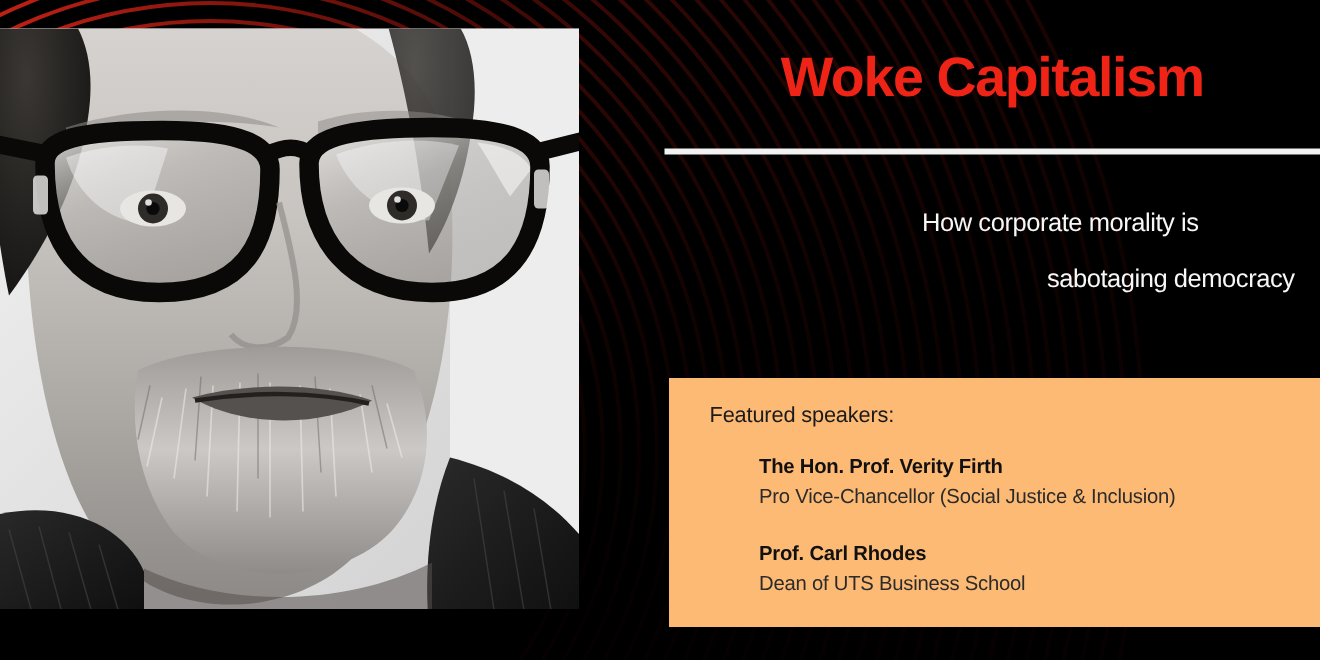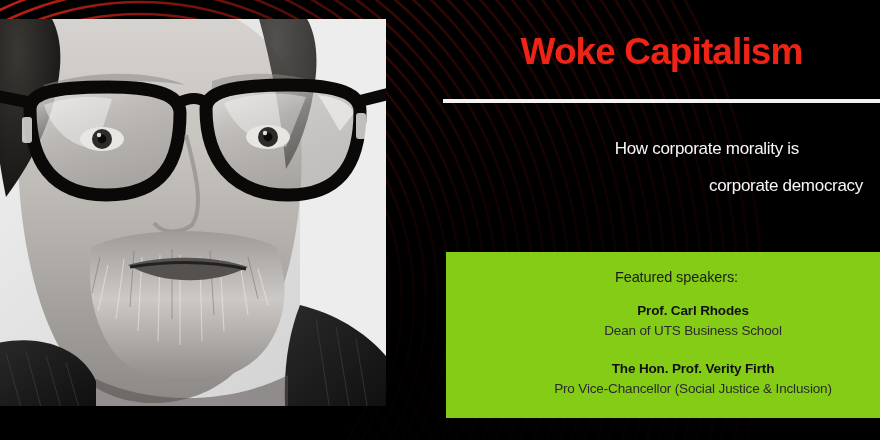--- a/index.html
+++ b/index.html
@@ -68,24 +68,23 @@
     z-index:8;
   }
   .subtitle .ln { display:block; }
   .subtitle .ln1 { padding-right:64px; }
 
   
   .speakers {
     position:absolute;
     left:446px; top:252px;
     width:434px; height:166px;
-    background:#84cc16;
+    background:#fdba74;
     z-index:9;
     padding:17px 0 0 27px;
-    text-align:center;
   }
   .speakers-heading {
     color:#1b1b1b;
     font-size:14.5px;
     font-weight:400;
     letter-spacing:-0.1px;
   }
   .speaker {
     margin-top:17px;
     padding-left:33px;
@@ -279,30 +278,30 @@
       <path d="M96,360 C150,386 230,386 288,356 L288,400 L96,400 Z" fill="#55514e" opacity="0.55"></path>
     </svg>
   </div>
 
   <div class="title">Woke Capitalism</div>
 
   <div class="rule"></div>
 
   <div class="subtitle">
     <span class="ln ln1">How corporate morality is</span>
-    <span class="ln ln2">corporate democracy</span>
+    <span class="ln ln2">sabotaging democracy</span>
   </div>
 
   <div class="speakers">
     <div class="speakers-heading">Featured speakers:</div>
+
+    <div class="speaker">
+      <div class="speaker-name">The Hon. Prof. Verity Firth</div>
+      <div class="speaker-role">Pro Vice-Chancellor (Social Justice &amp; Inclusion)</div>
+    </div>
 
     <div class="speaker">
       <div class="speaker-name">Prof. Carl Rhodes</div>
       <div class="speaker-role">Dean of UTS Business School</div>
     </div>
-
-    <div class="speaker">
-      <div class="speaker-name">The Hon. Prof. Verity Firth</div>
-      <div class="speaker-role">Pro Vice-Chancellor (Social Justice &amp; Inclusion)</div>
-    </div>
   </div>
 
 </div>
 
 </body></html>

